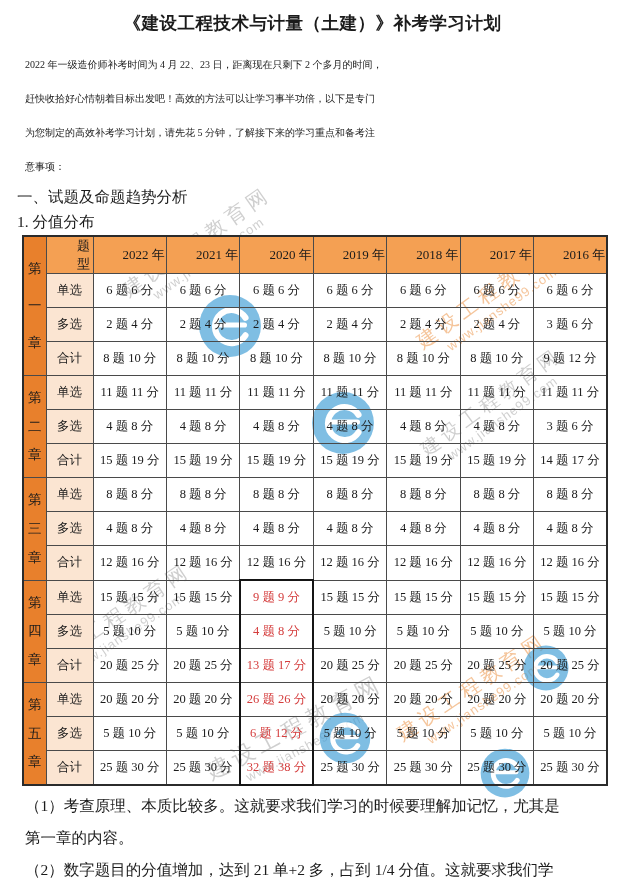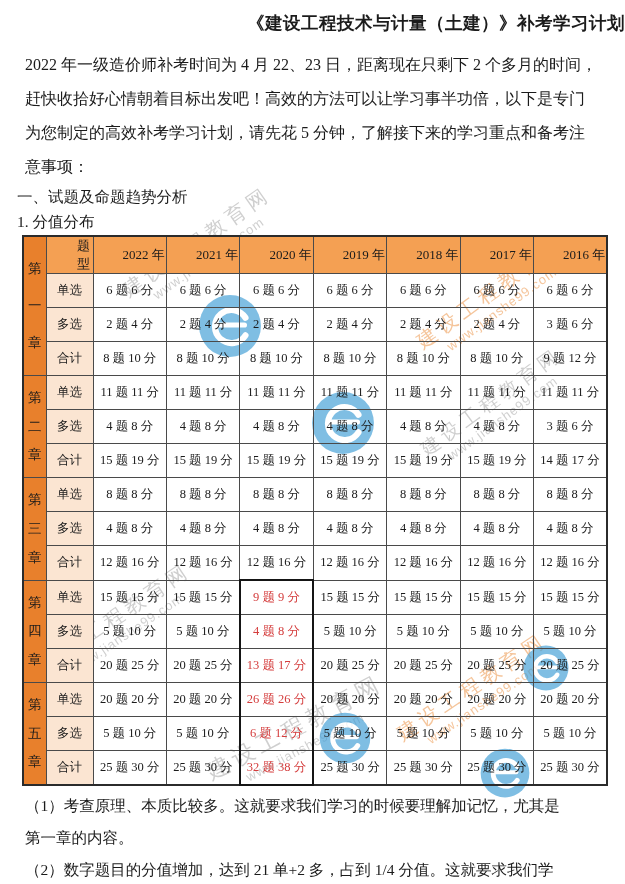--- a/index.html
+++ b/index.html
@@ -9,23 +9,23 @@
   #watermark-layer{position:absolute;inset:0;z-index:1;pointer-events:none;}
   .wm{position:absolute;white-space:nowrap;transform-origin:left center;text-align:center;
       font-family:"Liberation Sans","DejaVu Sans",sans-serif;line-height:1.25;}
   .wm .wm1{letter-spacing:5px;}
   .wm .wm2{font-size:13px;letter-spacing:1px;}
   .wm.grey{color:rgba(128,128,128,0.38);}
   .wm.orange{color:rgba(235,139,56,0.50);}
   .logo{position:absolute;opacity:0.78;}
 
   .content{position:relative;z-index:2;}
-  .title{font-size:17.5px;font-weight:bold;text-align:right;padding-top:11px;line-height:24px;
+  .title{font-size:17.5px;font-weight:bold;text-align:center;padding-top:11px;line-height:24px;
          font-family:"Liberation Sans","DejaVu Sans",sans-serif;letter-spacing:0.5px;}
-  .intro{margin:13px 25px 0 25px;font-size:16px;line-height:34px;}
+  .intro{margin:13px 25px 0 25px;font-size:10px;line-height:34px;}
   .heading{margin:0 17px;font-size:15.5px;line-height:25px;}
 
   table{border-collapse:collapse;table-layout:fixed;width:586px;margin:1px 0 0 22px;
         border:2px solid var(--outer-border);}
   col.c-chap{width:23px;} col.c-type{width:47px;}
   td{border:1px solid var(--border);height:33px;padding:0;text-align:center;vertical-align:middle;
      font-size:12.5px;overflow:hidden;}
   td.header-cell{background:var(--header-bg);font-size:13px;padding-left:28px;}
   td.type-cell{background:var(--type-bg);}
   td.chapter-cell{background:var(--chapter-col-bg);}

